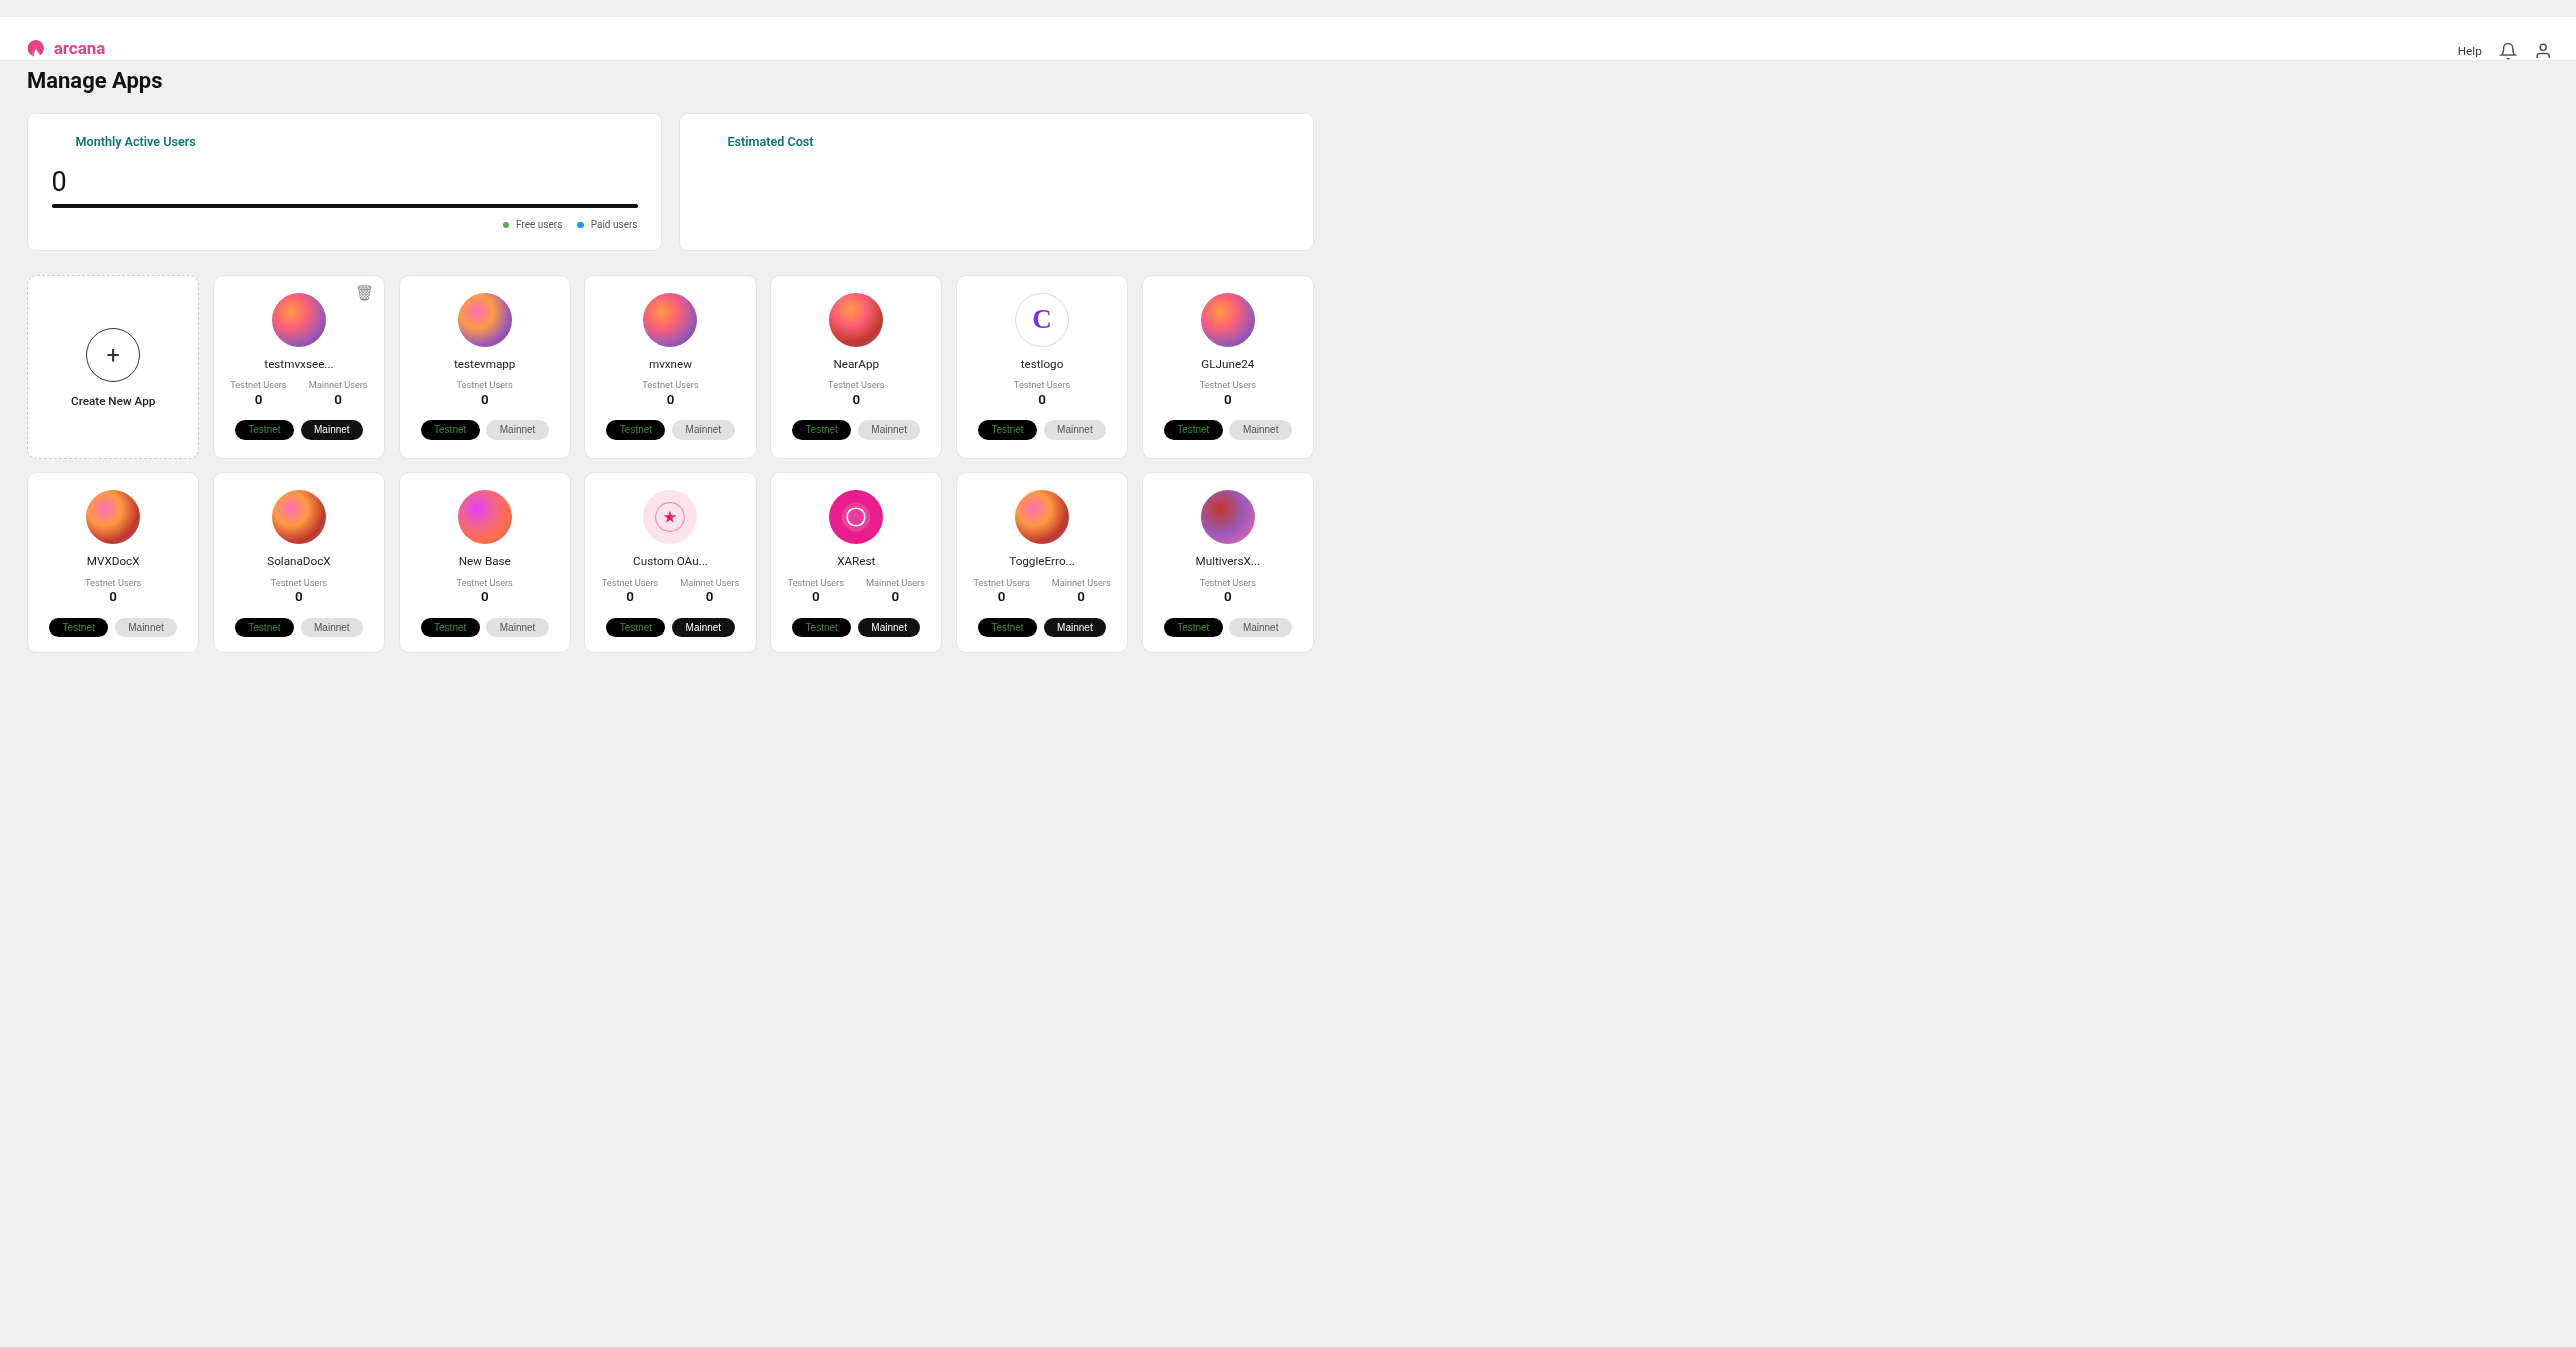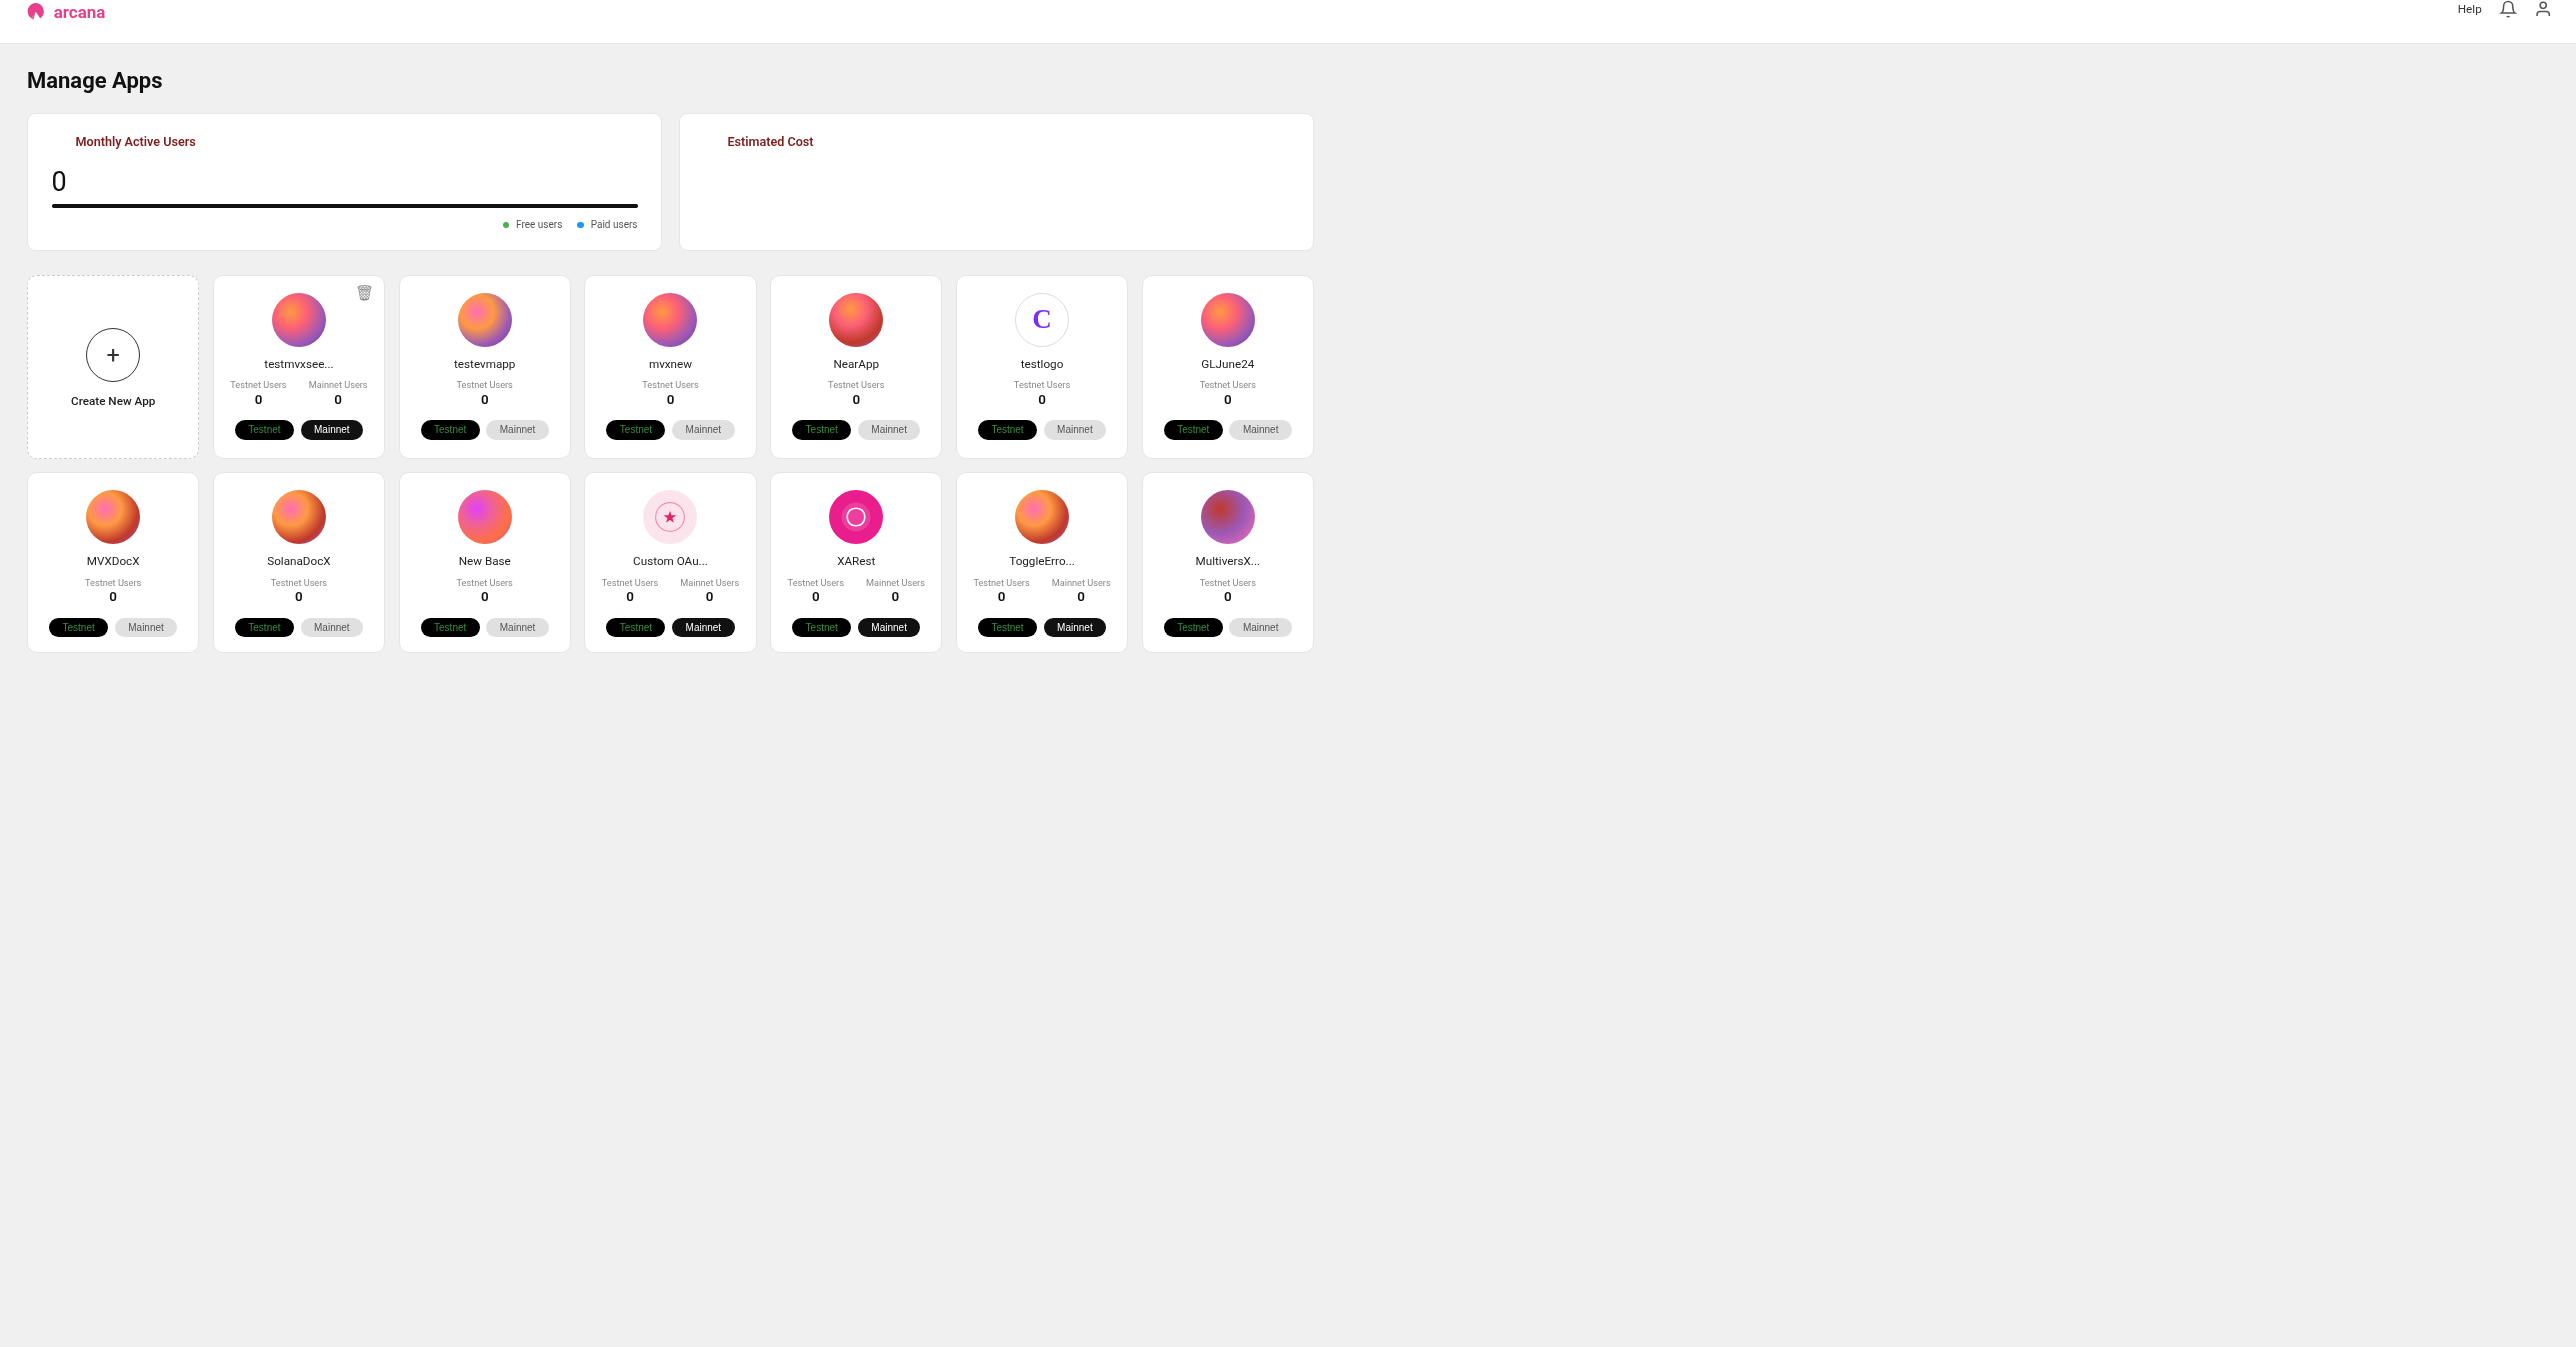--- a/index.html
+++ b/index.html
@@ -7,27 +7,27 @@
       font-family: -apple-system, BlinkMacSystemFont, 'Segoe UI', Roboto, sans-serif;
       background: #f0f0f0;
       color: #222;
       min-height: 100vh;
     }
 
     
     .header {
       background: #fff;
       display: flex;
-      align-items: flex-start;
+      align-items: flex-end;
       justify-content: space-between;
       padding: 0 23.5px;
       height: 44px;
       border-bottom: 0.8px solid #e8e8e8;
       position: sticky;
-      top: 0;
+      top: 17px;
       z-index: 100;
     }
     .logo {
       display: flex;
       align-items: center;
       gap: 6.7px;
       font-weight: 700;
       font-size: 17px;
       color: #e83e8c;
     }
@@ -71,21 +71,21 @@
     }
     .stat-card {
       background: #fff;
       border-radius: 8.4px;
       padding: 20px 23.5px;
       border: 0.8px solid #e5e5e5;
     }
     .stat-card-title {
       font-size: 12.6px;
       font-weight: 600;
-      color: #7f1d1d;
+      color: #0f766e;
       margin-bottom: 17px;
       padding-left: 24px;
     }
     .stat-value {
       font-size: 27px;
       font-weight: 400;
       color: #111;
       margin-bottom: 6.7px;
     }
     .stat-bar {

